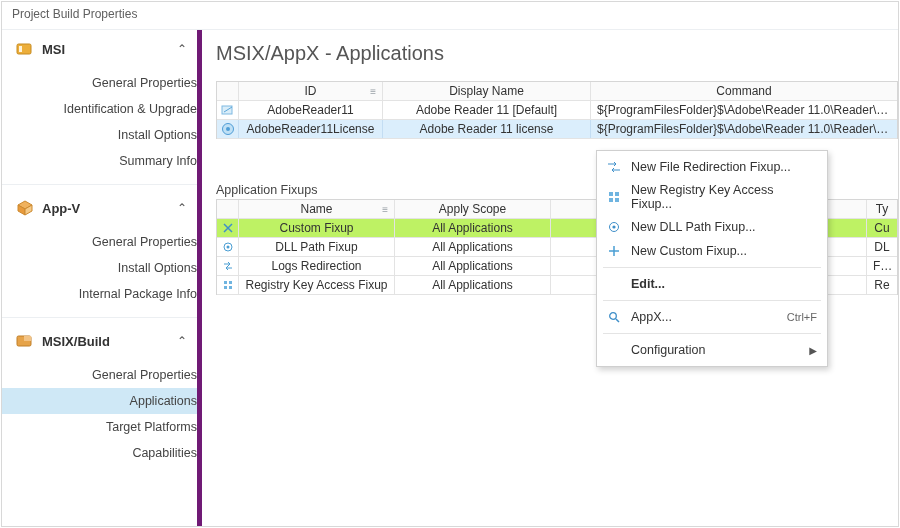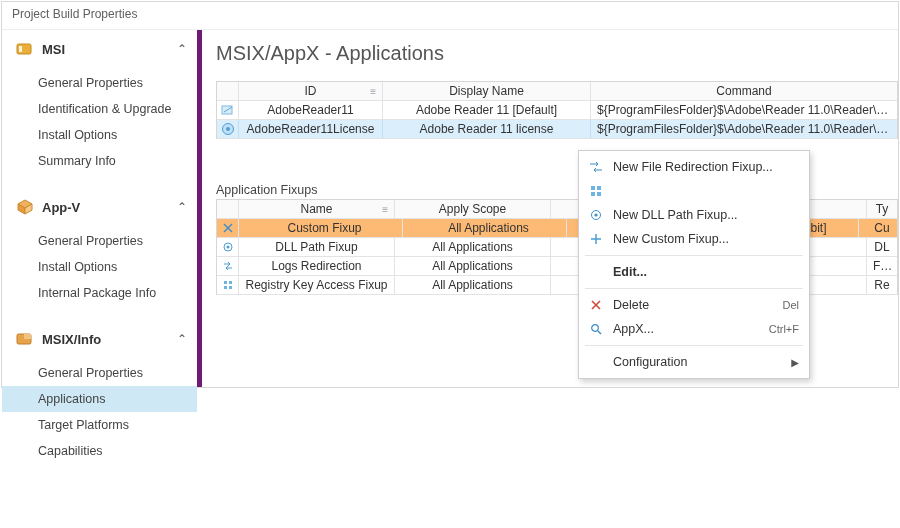--- a/index.html
+++ b/index.html
@@ -1,27 +1,27 @@
 <!DOCTYPE html>
 <html><head>
 <meta charset="utf-8">
 <style>
   * { box-sizing: border-box; font-family: "Segoe UI", Arial, sans-serif; }
   html, body { margin:0; padding:0; width:900px; height:528px; overflow:hidden; background:#fff; color:#333; font-size:12.5px; }
-  .frame { width:898px; height:387px; border:1px solid #d8d8d8; margin:1px; display:flex; flex-direction:column; }
+  .frame { width:898px; height:526px; border:1px solid #d8d8d8; margin:1px; display:flex; flex-direction:column; }
   .title { padding:5px 10px 8px 10px; color:#606060; font-size:12px; border-bottom:1px solid #eceff2; }
   .body { flex:1; display:flex; min-height:0; }
   
   .sidebar { width:200px; border-right:5px solid #701a75; display:flex; flex-direction:column; }
   .group-hdr { display:flex; align-items:center; padding:10px 10px 10px 14px; cursor:pointer; }
   .group-hdr .icon { width:18px; height:18px; margin-right:8px; display:flex; align-items:center; justify-content:center; }
   .group-hdr .label { font-weight:600; color:#333; flex:1; font-size:13px; }
   .chev { color:#555; font-size:12px; }
   .group-items { padding:2px 0 6px 0; }
-  .nav-item { padding:6px 0 6px 36px; color:#444; cursor:pointer; }
+  .nav-item { padding:6px 0 6px 36px; color:#444; cursor:pointer;text-align:right; }
   .nav-item.active { background:#cfe8f6; }
   .sep { height:1px; background:#eceff2; margin:4px 0; }
   
   .main { flex:1; min-width:0; display:flex; flex-direction:column; padding:8px 0 0 14px; position:relative; }
   .page-title { font-size:20px; color:#555; margin:4px 0 16px 0; font-weight:400; }
   .grid { border:1px solid #d6d6d6; border-bottom:none; font-size:12px;text-align:center; }
   .grid .row { display:flex; border-bottom:1px solid #e3e3e3; min-height:18px; }
   .grid .row.hd { background:#fafafa; }
   .grid .cell { padding:2px 6px; border-right:1px solid #e3e3e3; overflow:hidden; white-space:nowrap; text-overflow:ellipsis; }
   .grid .cell:last-child { border-right:none; }
@@ -31,23 +31,23 @@
   #apps-grid .c-id { flex:0 0 144px; }
   #apps-grid .c-dn { flex:0 0 208px; }
   #apps-grid .c-cmd { flex:1; }
   .row.selected { background:#dbeefc; }
   .row.selected .cell { border-right-color:#c3ddf3; }
   .section-sub { margin-top:44px; font-size:12.5px; color:#444; padding-bottom:2px; }
   #fixups-grid .c-name { flex:0 0 156px; }
   #fixups-grid .c-scope { flex:0 0 156px; }
   #fixups-grid .c-det { flex:1; }
   #fixups-grid .c-type { flex:0 0 30px; }
-  .row.sel2 { background:#fdba74;gap:8px; }
-  
-  .ctx { position:absolute; left:376px; top:120px; width:232px; background:#fff; border:1px solid #cfcfcf; box-shadow:2px 3px 6px rgba(0,0,0,.18); padding:4px 0; font-size:12.5px; }
+  .row.sel2 { background:#bef264; }
+  
+  .ctx { position:absolute; left:394px; top:120px; width:232px; background:#fff; border:1px solid #cfcfcf; box-shadow:2px 3px 6px rgba(0,0,0,.18); padding:4px 0; font-size:12.5px; }
   .ctx .mi { display:flex; align-items:center; padding:4px 10px 4px 8px; cursor:default; }
   .ctx .mi .mico { width:18px; height:16px; margin-right:8px; display:flex; align-items:center; justify-content:center; }
   .ctx .mi .mlabel { flex:1; color:#333; }
   .ctx .mi .macc { color:#666; font-size:11px; }
   .ctx .mi.bold .mlabel { font-weight:700; }
   .ctx .msep { height:1px; background:#e4e4e4; margin:4px 6px; }
   .ctx .mi .arrow { font-size:10px; color:#555; }
   
   svg { display:block; }
 </style>
@@ -96,21 +96,21 @@
       </div>
       <div class="sep"></div>
 
       <div class="group-hdr">
         <span class="icon">
           <svg width="18" height="14" viewBox="0 0 18 14">
               <rect x="1" y="2" width="14" height="10" rx="1.5" fill="#e6a349" stroke="#c07f28"></rect>
               <rect x="8" y="2" width="7" height="5" fill="#f2c385"></rect>
             </svg>
         </span>
-        <span class="label">MSIX/Info</span>
+        <span class="label">MSIX/Build</span>
         <span class="chev">⌃</span>
       </div>
       <div class="group-items">
         <div class="nav-item">General Properties</div>
         <div class="nav-item active">Applications</div>
         <div class="nav-item">Target Platforms</div>
         <div class="nav-item">Capabilities</div>
       </div>
     </div>
 
@@ -219,20 +219,21 @@
         </div>
         <div class="mi">
           <span class="mico">
               <svg width="12" height="12">
                 <rect x="1" y="1" width="4" height="4" fill="#6fb4e0"></rect>
                 <rect x="7" y="1" width="4" height="4" fill="#6fb4e0"></rect>
                 <rect x="1" y="7" width="4" height="4" fill="#6fb4e0"></rect>
                 <rect x="7" y="7" width="4" height="4" fill="#6fb4e0"></rect>
               </svg>
             </span>
+          <span class="mlabel">New Registry Key Access Fixup...</span>
         </div>
         <div class="mi">
           <span class="mico">
               <svg width="12" height="12">
                 <circle cx="6" cy="6" r="4.5" fill="none" stroke="#3f8fc9"></circle>
                 <circle cx="6" cy="6" r="1.6" fill="#3f8fc9"></circle>
               </svg>
             </span>
           <span class="mlabel">New DLL Path Fixup...</span>
         </div>
@@ -246,29 +247,20 @@
         </div>
         <div class="msep"></div>
         <div class="mi bold">
           <span class="mico"></span>
           <span class="mlabel">Edit...</span>
         </div>
         <div class="msep"></div>
         <div class="mi">
           <span class="mico">
               <svg width="12" height="12">
-                <path d="M2 2 L10 10 M10 2 L2 10" stroke="#d24a3a" stroke-width="1.6"></path>
-              </svg>
-            </span>
-          <span class="mlabel">Delete</span>
-          <span class="macc">Del</span>
-        </div>
-        <div class="mi">
-          <span class="mico">
-              <svg width="12" height="12">
                 <circle cx="5" cy="5" r="3.3" fill="none" stroke="#3f8fc9" stroke-width="1.3"></circle>
                 <line x1="8" y1="8" x2="11" y2="11" stroke="#3f8fc9" stroke-width="1.5"></line>
               </svg>
             </span>
           <span class="mlabel">AppX...</span>
           <span class="macc">Ctrl+F</span>
         </div>
         <div class="msep"></div>
         <div class="mi">
           <span class="mico"></span>

